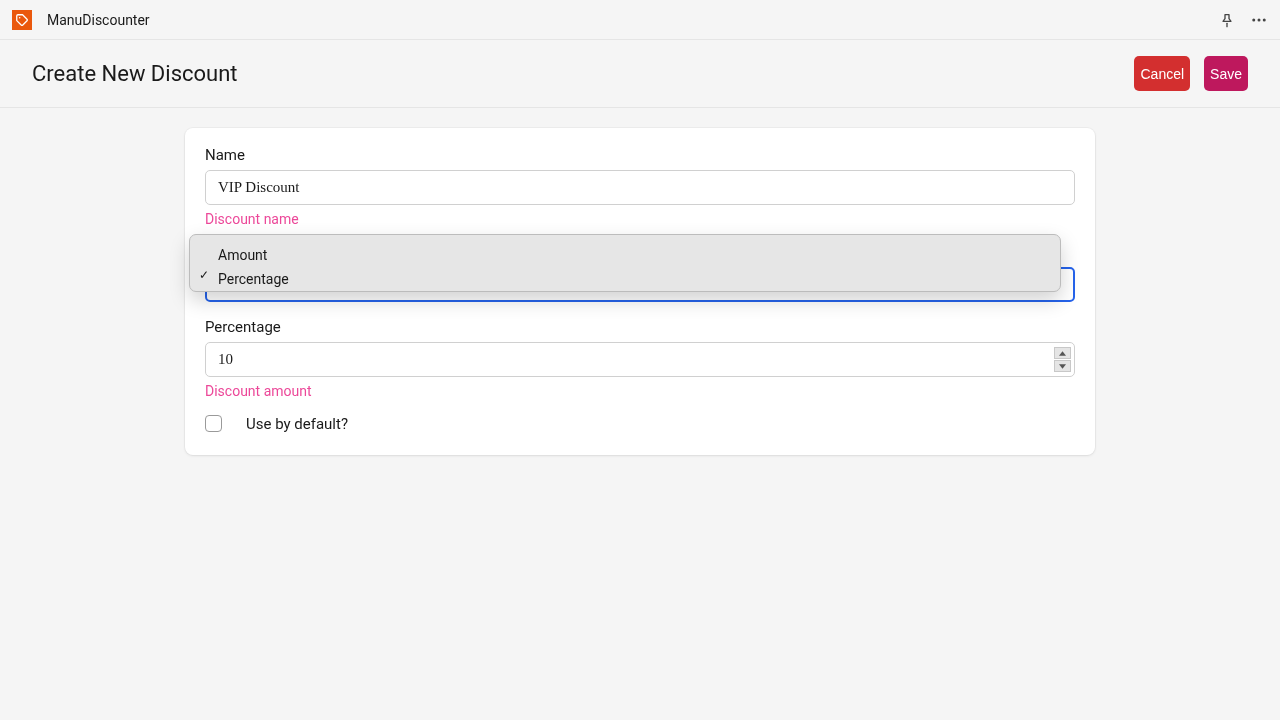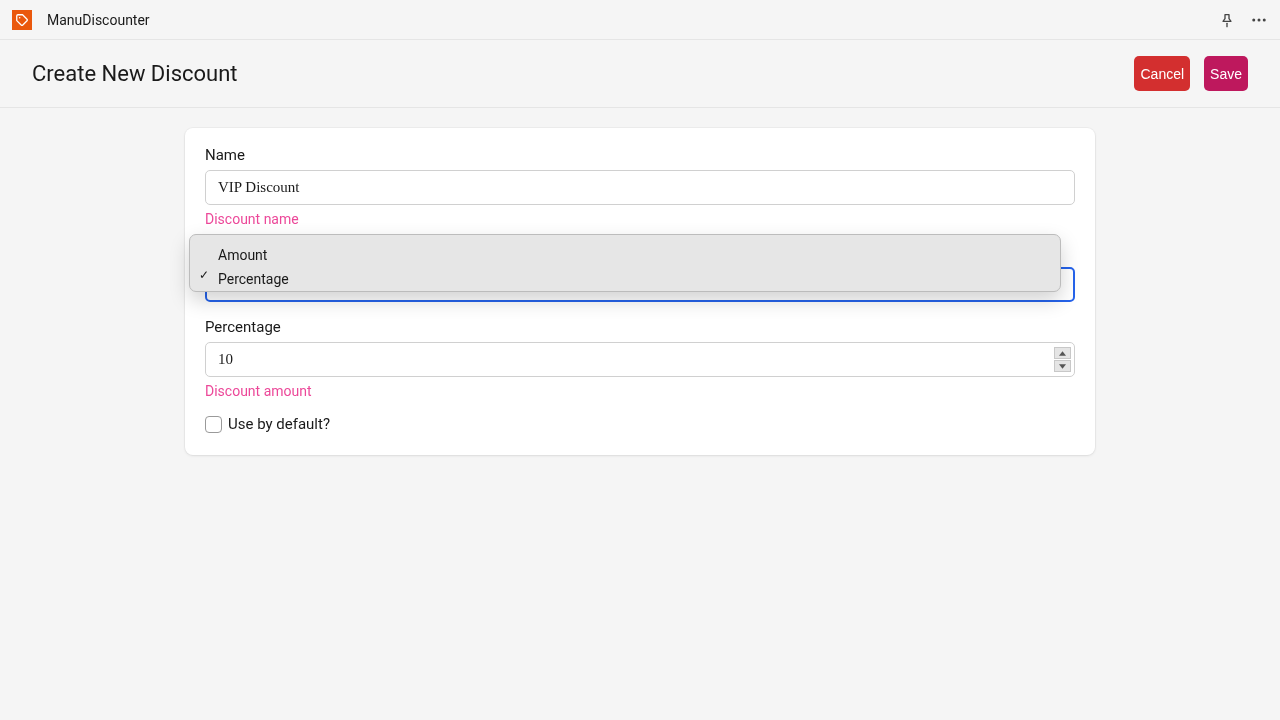--- a/index.html
+++ b/index.html
@@ -112,21 +112,21 @@
     flex: 1;
     background: #e5e5e5;
     border: 1px solid #c8c8c8;
     display: flex;
     align-items: center;
     justify-content: center;
     cursor: pointer;
   }
   .spinner-btn svg { display: block; }
 
-  .checkbox-row { display: flex; align-items: flex-end; gap: 6px; margin-top: 4px; }
+  .checkbox-row { display: flex; align-items: flex-start; gap: 24px; margin-top: 4px; }
   .checkbox {
     width: 17px;
     height: 17px;
     border: 1.5px solid #9a9a9a;
     border-radius: 4px;
     background: #fff;
     cursor: pointer;
   }
   .checkbox-label { font-size: 15px; color: #1a1a1a; }
 

